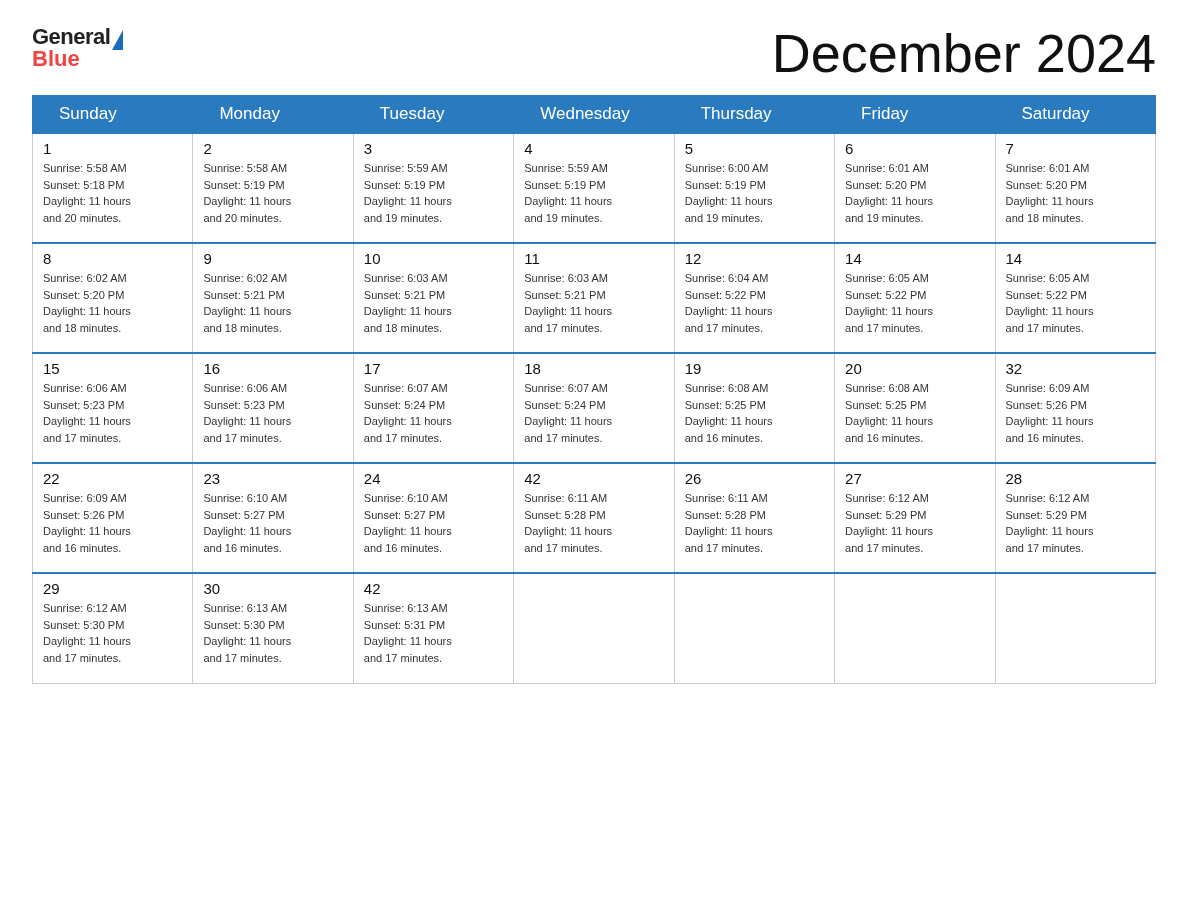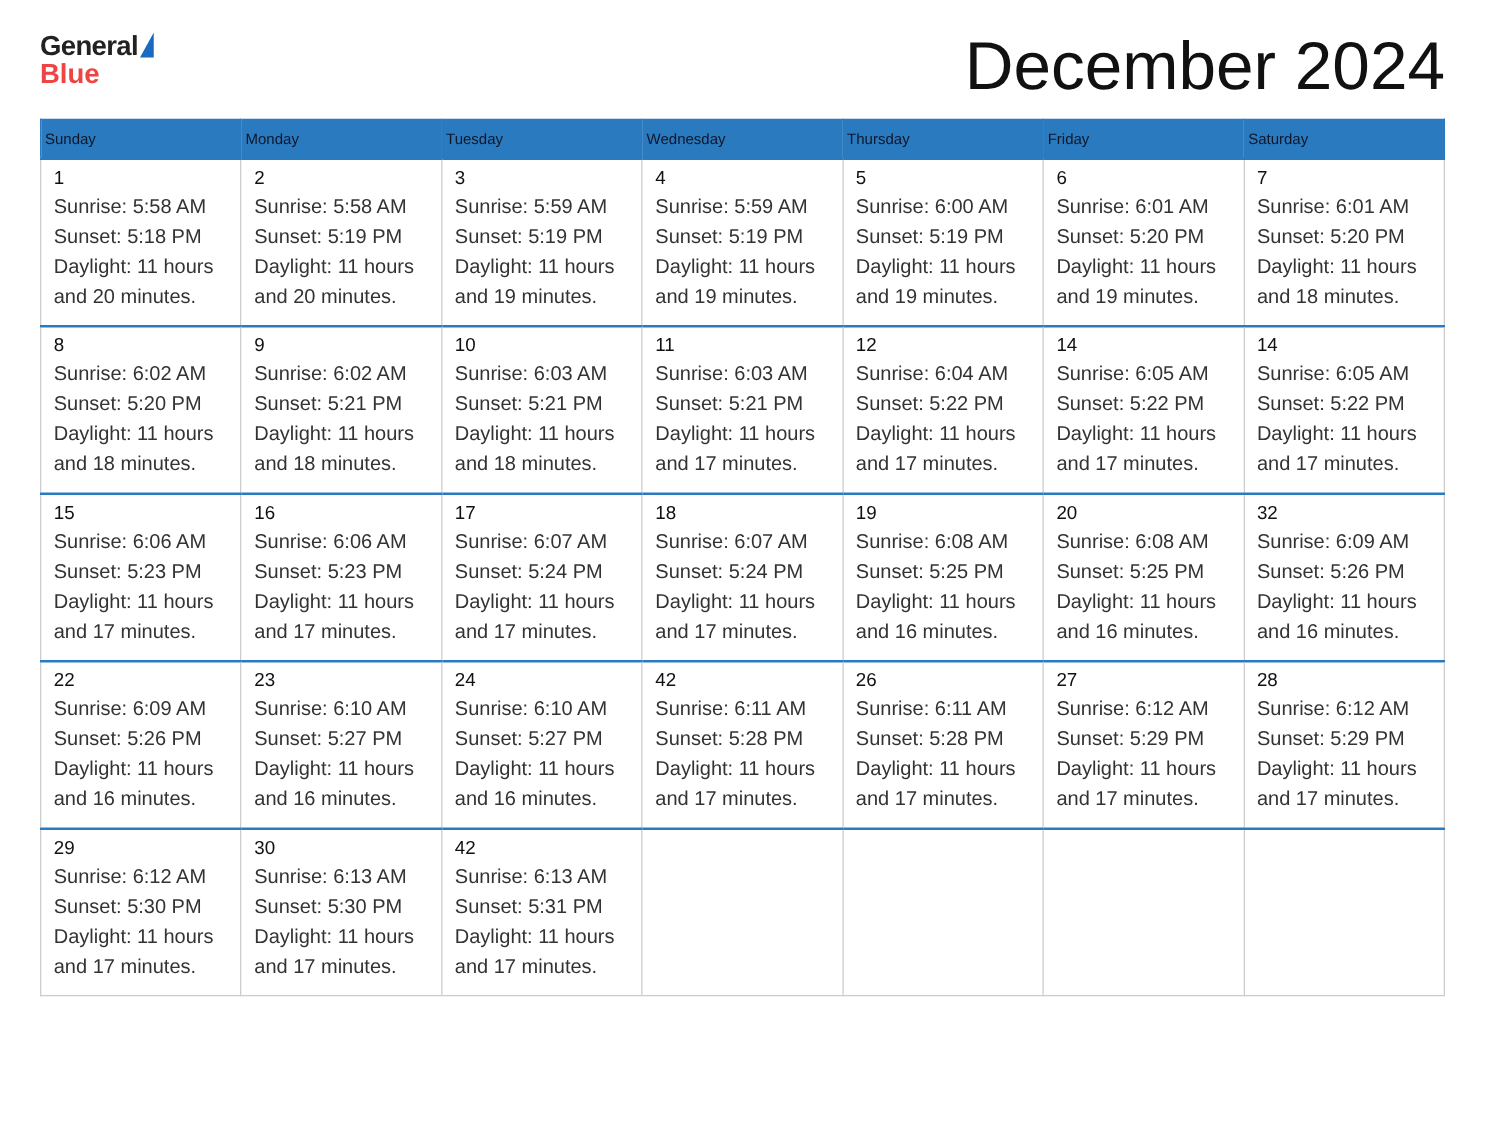--- a/index.html
+++ b/index.html
@@ -15,21 +15,21 @@
       justify-content: space-between;
       margin-bottom: 12px;
     }
     .logo {
       display: flex;
       flex-direction: column;
       align-items: flex-start;
     }
     .logo-top {
       display: flex;
-      align-items: flex-start;
+      align-items: flex-end;
     }
     .logo-general {
       font-size: 22px;
       font-weight: bold;
       color: #222;
       letter-spacing: -0.5px;
     }
     .logo-triangle {
       width: 0;
       height: 0;
@@ -59,24 +59,24 @@
       color: #444;
       margin-top: 4px;
     }
     table {
       width: 100%;
       border-collapse: collapse;
       table-layout: fixed;
     }
     thead tr th {
       background-color: #2a7abf;
-      color: #0f172a;
-      font-size: 12px;
+      color: #ffffff;
+      font-size: 17px;
       font-weight: normal;
-      padding: 8px 3px;
+      padding: 8px 26px;
       text-align: left;
       border: 1px solid #2a7abf;
     }
     tbody tr td {
       vertical-align: top;
       padding: 6px 10px 10px 10px;
       font-size: 12.5px;
       color: #222;
       border: 1px solid #ccc;
       border-top: 2px solid #2a7abf;
@@ -87,21 +87,21 @@
       border-top: 2px solid #2a7abf;
     }
     .day-number {
       font-size: 15px;
       font-weight: normal;
       display: block;
       margin-bottom: 3px;
       color: #111;
     }
     .day-info {
-      font-size: 16px;
+      font-size: 11px;
       line-height: 1.5;
       color: #333;
     }
   </style>
 </head>
 <body>
 
 <div class="header">
   <div class="logo">
     <div class="logo-top">

